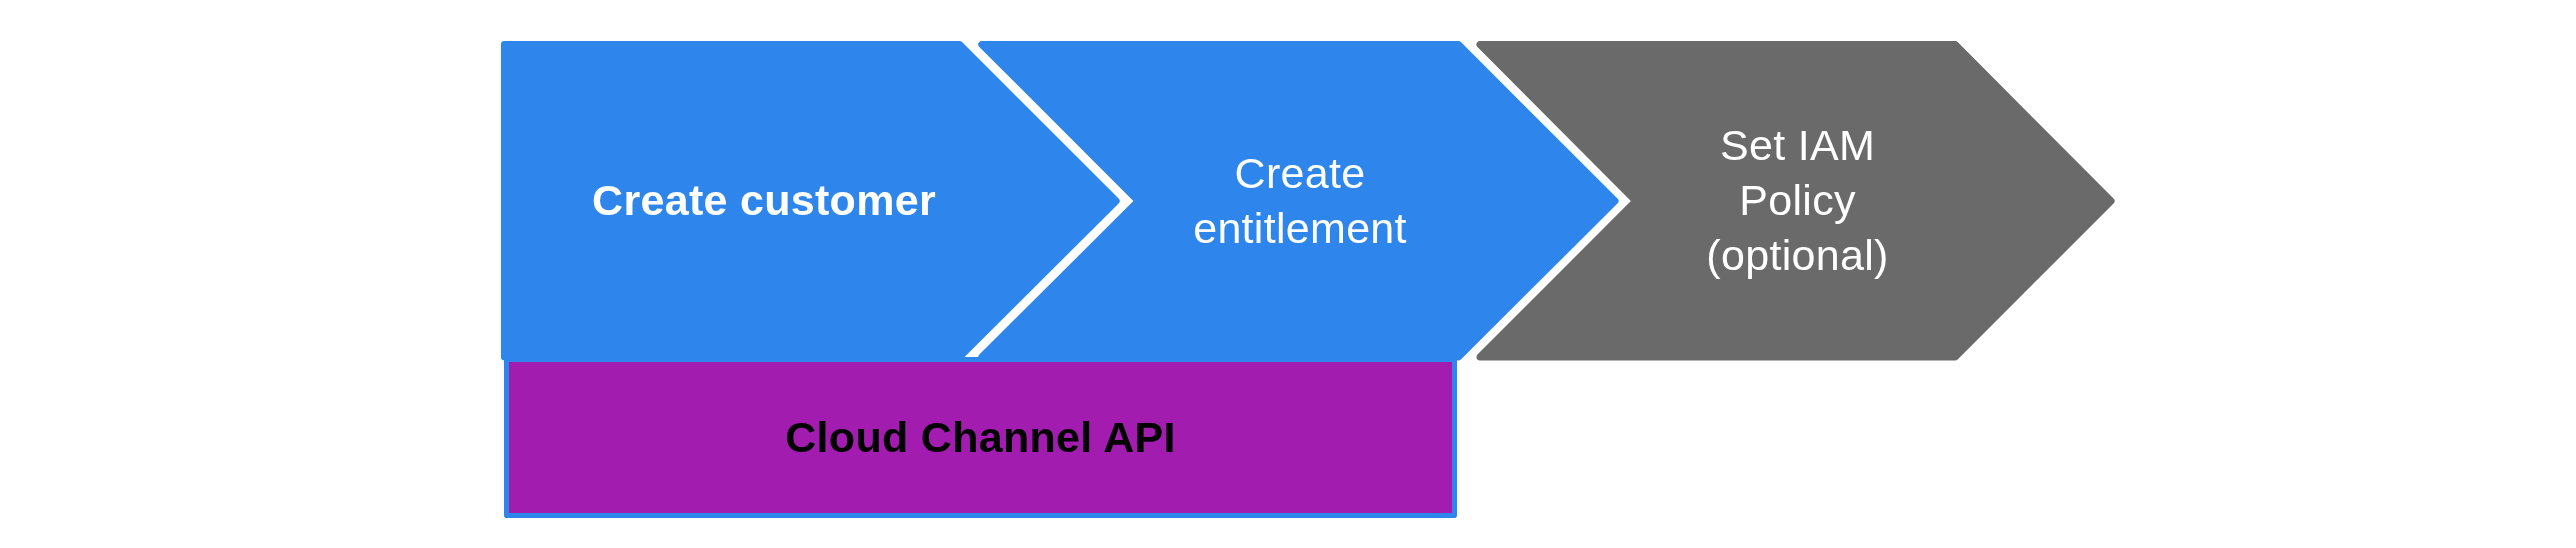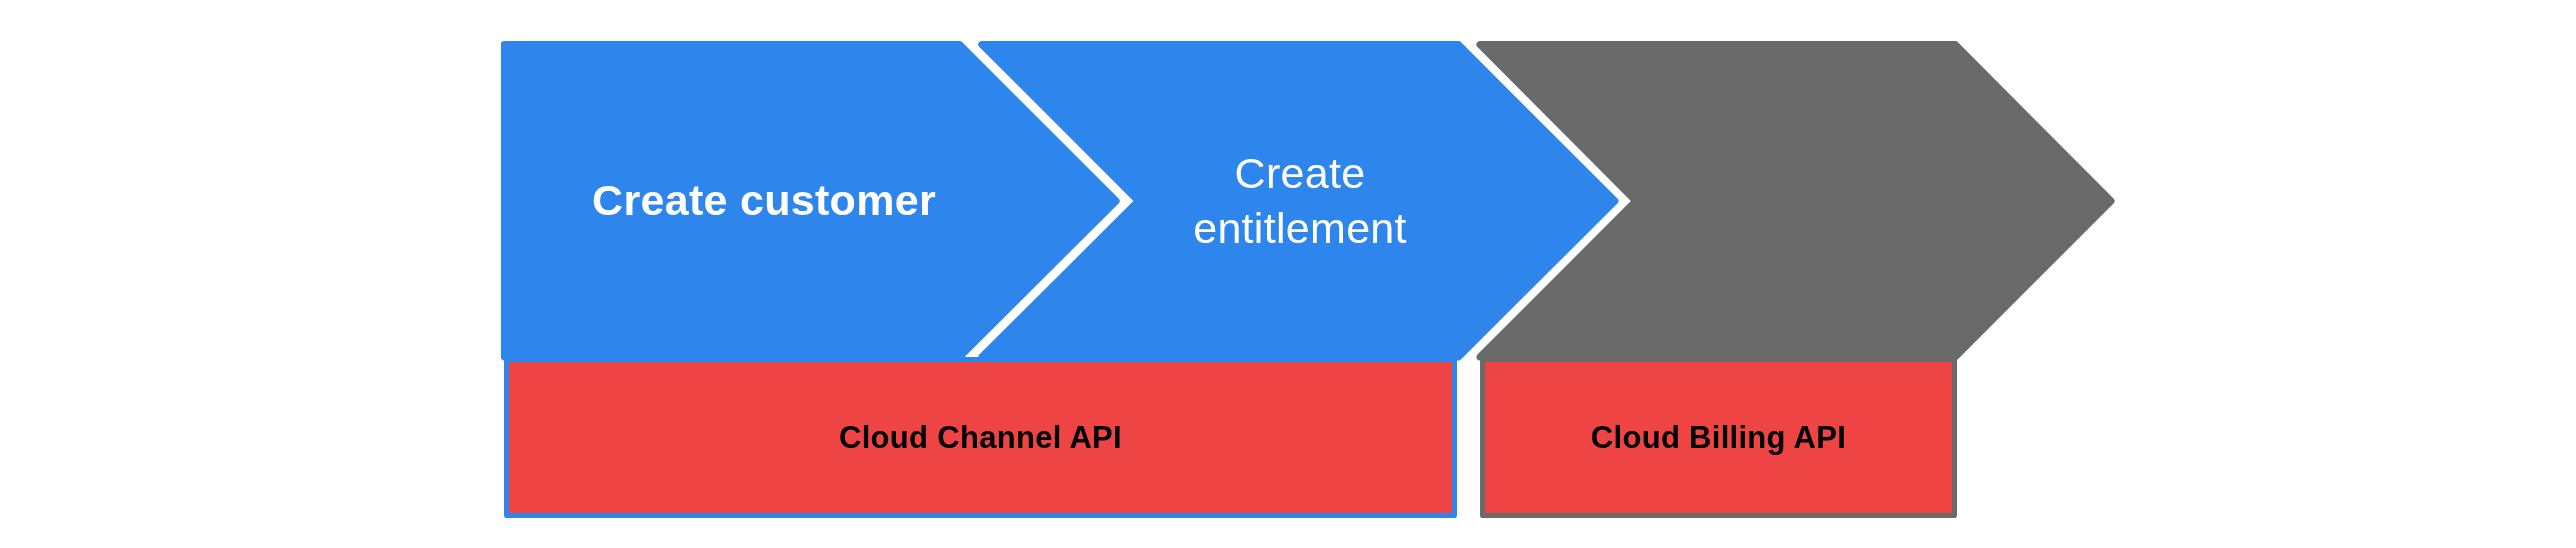--- a/index.html
+++ b/index.html
@@ -51,47 +51,49 @@
   .step-label-3 { left: 1480px; width: 635px; }
   .api-box {
     position: absolute;
     z-index: 1;
     top: 357px;
     height: 161px;
     box-sizing: border-box;
     border-style: solid;
     border-width: 5.5px;
     border-radius: 2.8px;
-    background: #ef4444;
+    background: #a21caf;
     display: flex;
     align-items: center;
     justify-content: center;
     text-align: center;
-    font-size: 31px;
+    font-size: 43px;
     font-weight: 700;
     letter-spacing: 0.3px;
   }
   .api-box-channel { left: 504px;  width: 953px; }
   .api-box-billing { left: 1480px; width: 477px; }
 </style>
 </head>
 <body>
 
 <div class="canvas">
 
   <div class="api-box api-box-channel" style="border-color: rgb(46, 134, 236);">Cloud Channel API</div>
 
-  <div class="api-box api-box-billing" style="border-color: rgb(106, 106, 106);">Cloud Billing API</div>
 
   <svg class="chevrons" viewBox="0 0 3718 792" xmlns="http://www.w3.org/2000/svg">
     <polygon class="chev-poly" points="728,64 1385,64 1611,290 1385,515 728,515" fill="#2e86ec" style="stroke: rgb(46, 134, 236);"></polygon>
     <polygon class="chev-poly" points="1417,64 2105,64 2331,290 2105,515 1417,515 1643,290" fill="#2e86ec" style="stroke: rgb(46, 134, 236);"></polygon>
     <polygon class="chev-poly" points="2136,64 2822,64 3047,290 2822,515 2136,515 2361,290" fill="#6a6a6a" style="stroke: rgb(106, 106, 106);"></polygon>
   </svg>
 
   <div class="step-label step-label-1" style="color: rgb(255, 255, 255);">Create customer</div>
 
   <div class="step-label step-label-2" style="color: rgb(255, 255, 255);">Create
 entitlement</div>
 
+  <div class="step-label step-label-3" style="color: rgb(255, 255, 255);">Set IAM
+Policy
+(optional)</div>
 
 </div>
 
 
 </body></html>

